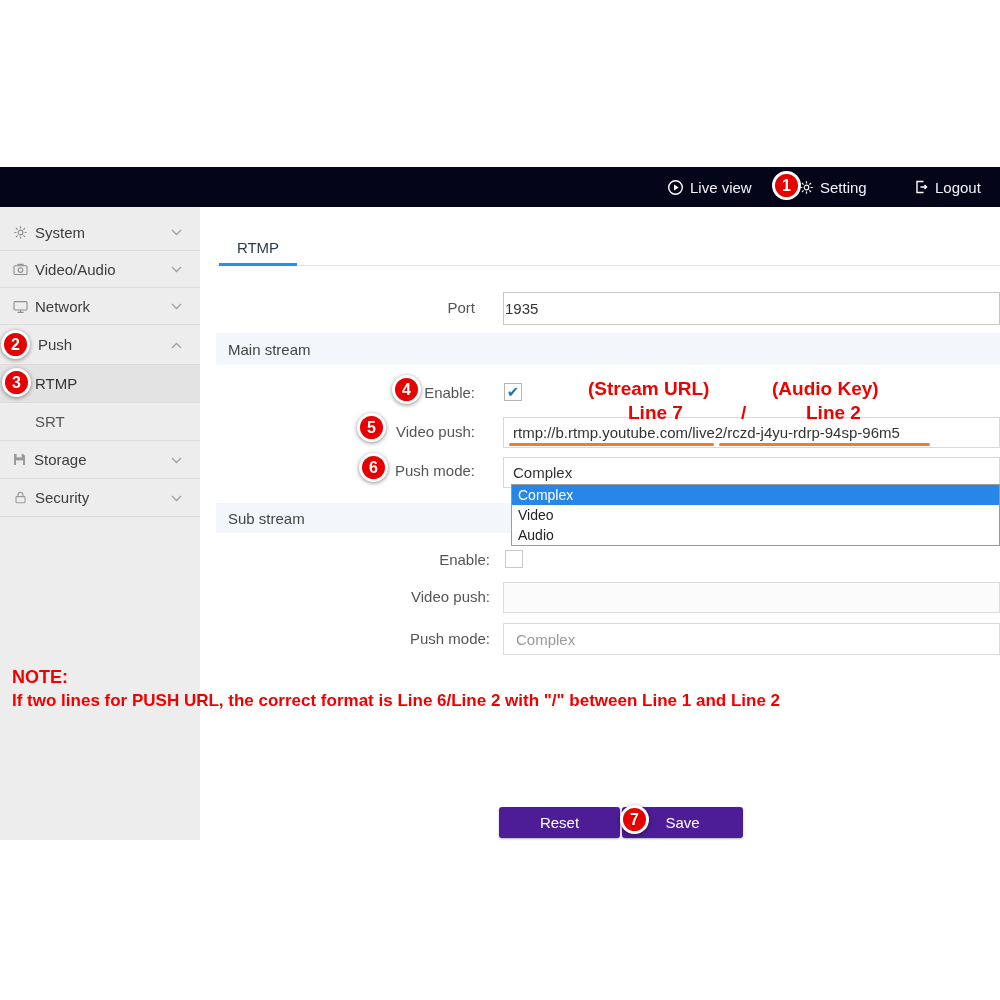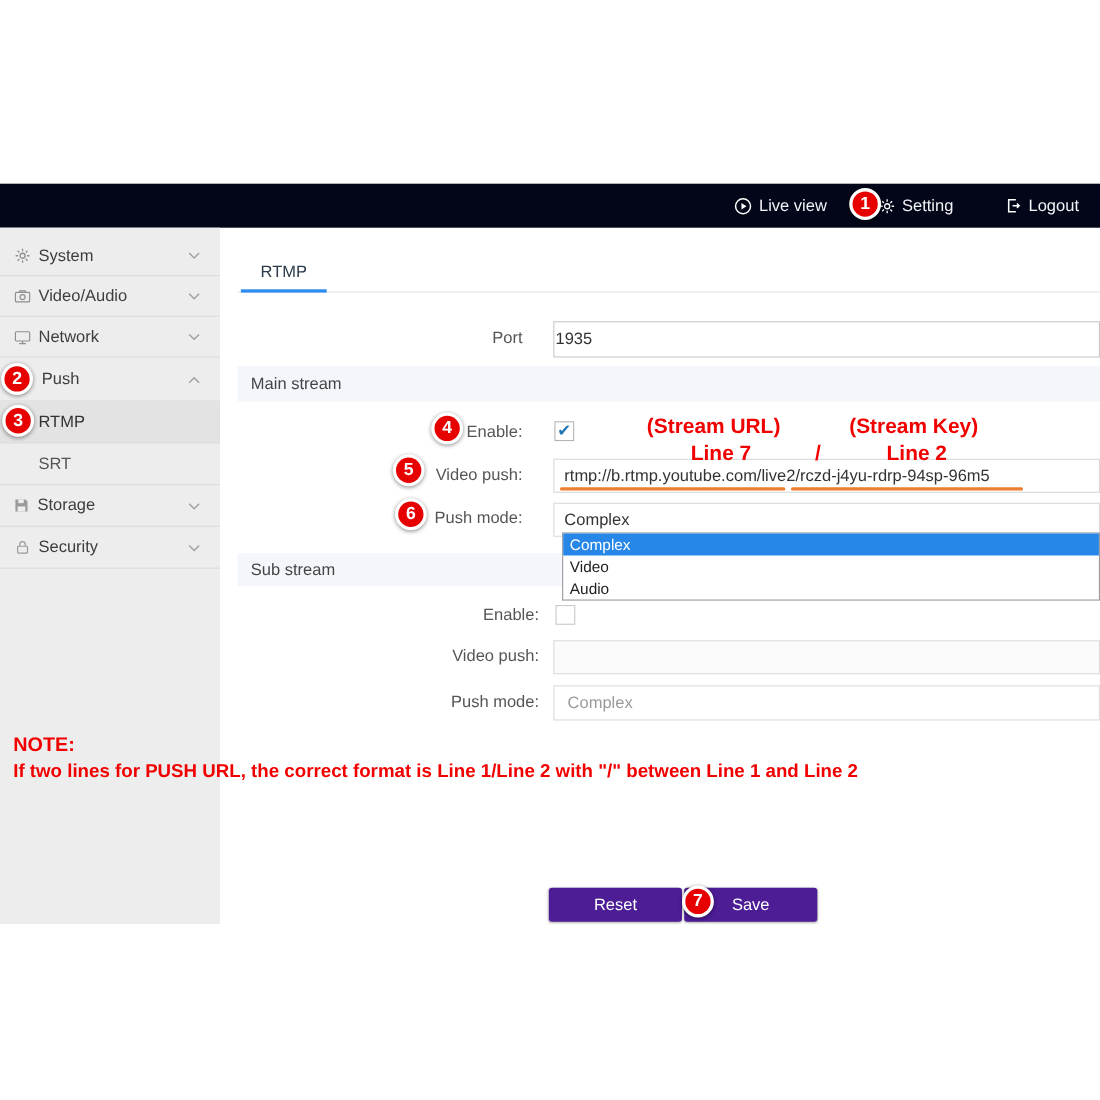--- a/index.html
+++ b/index.html
@@ -195,21 +195,21 @@
   <div class="secbar" style="top:333px; height:32px;">
     <span>Main stream</span>
   </div>
 
   <div class="flabel" style="left:280px; top:384px;">Enable:</div>
   <div class="checkbox" style="left:504px; top:383px;">
     <span>✔</span>
   </div>
 
   <div class="redann" style="left:588px; top:378px;">(Stream URL)</div>
-  <div class="redann" style="left:772px; top:378px;">(Stream Key)</div>
+  <div class="redann" style="left:772px; top:378px;">(Audio Key)</div>
   <div class="redann" style="left:628px; top:402px;">Line 7</div>
   <div class="redann" style="left:741px; top:402px;">/</div>
   <div class="redann" style="left:806px; top:402px;">Line 2</div>
 
   <div class="flabel" style="left:280px; top:423px;">Video push:</div>
   <input class="tinput" style="top: 417px; height: 31px; padding-left: 9px;" value="rtmp://b.rtmp.youtube.com/live2/rczd-j4yu-rdrp-94sp-96m5">
   <div class="uline" style="left:509px; top:443px; width:205px;"></div>
   <div class="uline" style="left:719px; top:443px; width:211px;"></div>
 
   <div class="flabel" style="left:280px; top:462px;">Push mode:</div>
@@ -228,21 +228,21 @@
   <div class="flabel" style="left:295px; top:551px;">Enable:</div>
   <div class="checkbox" style="left:505px; top:550px; border-color:#c9c9c9;"></div>
 
   <div class="flabel" style="left:295px; top:588px;">Video push:</div>
   <input class="tinput" style="top: 582px; height: 31px; padding-left: 9px; background: rgb(251, 251, 251); border-color: rgb(220, 220, 220);" value="">
 
   <div class="flabel" style="left:295px; top:630px;">Push mode:</div>
   <input class="tinput graytext" style="top: 623px; height: 32px; padding-left: 12px; border-color: rgb(220, 220, 220);" value="Complex">
 
   <div class="note" style="left:12px; top:667px; font-size:18px;">NOTE:</div>
-  <div class="note" style="left:12px; top:691px; font-size:17px;">If two lines for PUSH URL, the correct format is Line 1/Line 2 with "/" between Line 1 and Line 2</div>
+  <div class="note" style="left:12px; top:691px; font-size:17px;">If two lines for PUSH URL, the correct format is Line 6/Line 2 with "/" between Line 1 and Line 2</div>
 
   <button class="btn" style="left:499px;">Reset</button>
   <button class="btn" style="left:622px;">Save</button>
 
   <div class="step" style="left:772px; top:171px;">1</div>
   <div class="step" style="left:1px;   top:330px;">2</div>
   <div class="step" style="left:2px;   top:368px;">3</div>
   <div class="step" style="left:392px; top:375px;">4</div>
   <div class="step" style="left:357px; top:413px;">5</div>
   <div class="step" style="left:359px; top:453px;">6</div>

